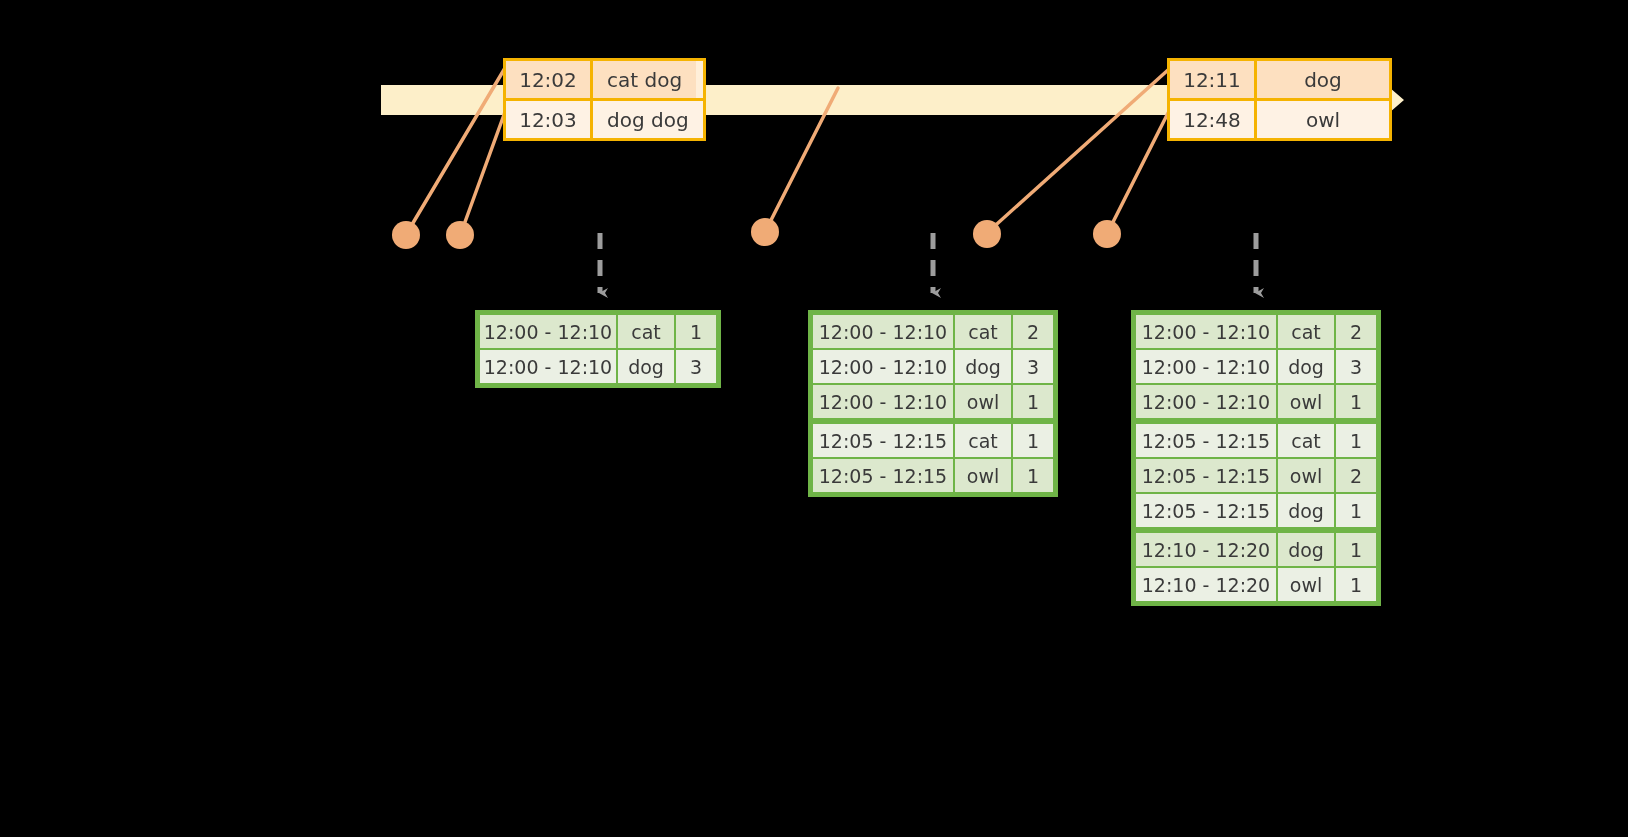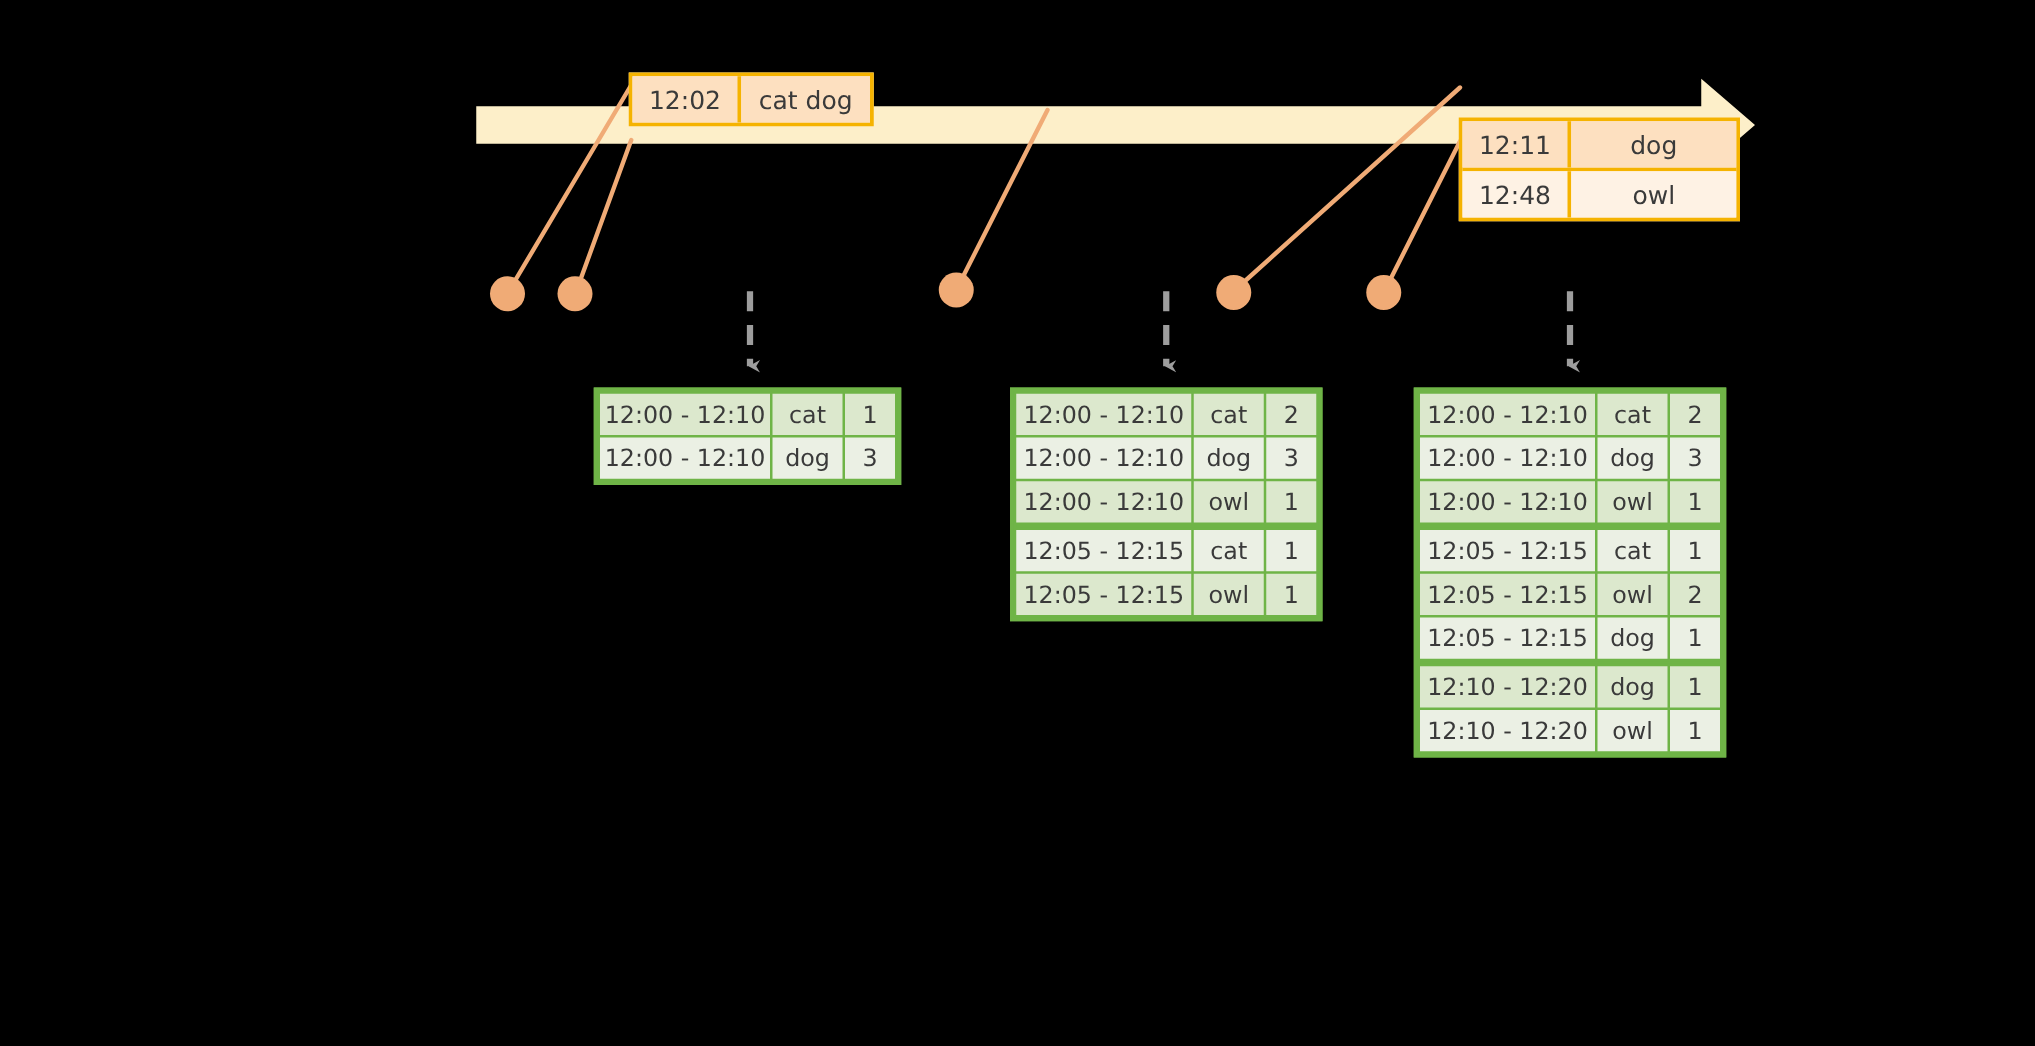--- a/index.html
+++ b/index.html
@@ -81,24 +81,28 @@
       <line x1="933" y1="233" x2="933" y2="293" marker-end="url(#dashhead)"></line>
       <line x1="1256" y1="233" x2="1256" y2="293" marker-end="url(#dashhead)"></line>
     </g>
   </svg>
 
   <div class="evt-group" style="left:503px;top:58px;">
     <div class="evt-row shade-a">
       <div class="evt-time">12:02</div>
       <div class="evt-words">cat dog</div>
     </div>
+    <div class="evt-row shade-b">
+      <div class="evt-time">12:03</div>
+      <div class="evt-words">dog dog</div>
+    </div>
   </div>
 
 
-  <div class="evt-group" style="left:1167px;top:58px;margin-top:36px;">
+  <div class="evt-group" style="left:1167px;top:58px;">
     <div class="evt-row shade-a">
       <div class="evt-time">12:11</div>
       <div class="evt-words" style="width:104px;">dog</div>
     </div>
     <div class="evt-row shade-b">
       <div class="evt-time">12:48</div>
       <div class="evt-words" style="width:104px;">owl</div>
     </div>
   </div>
 

